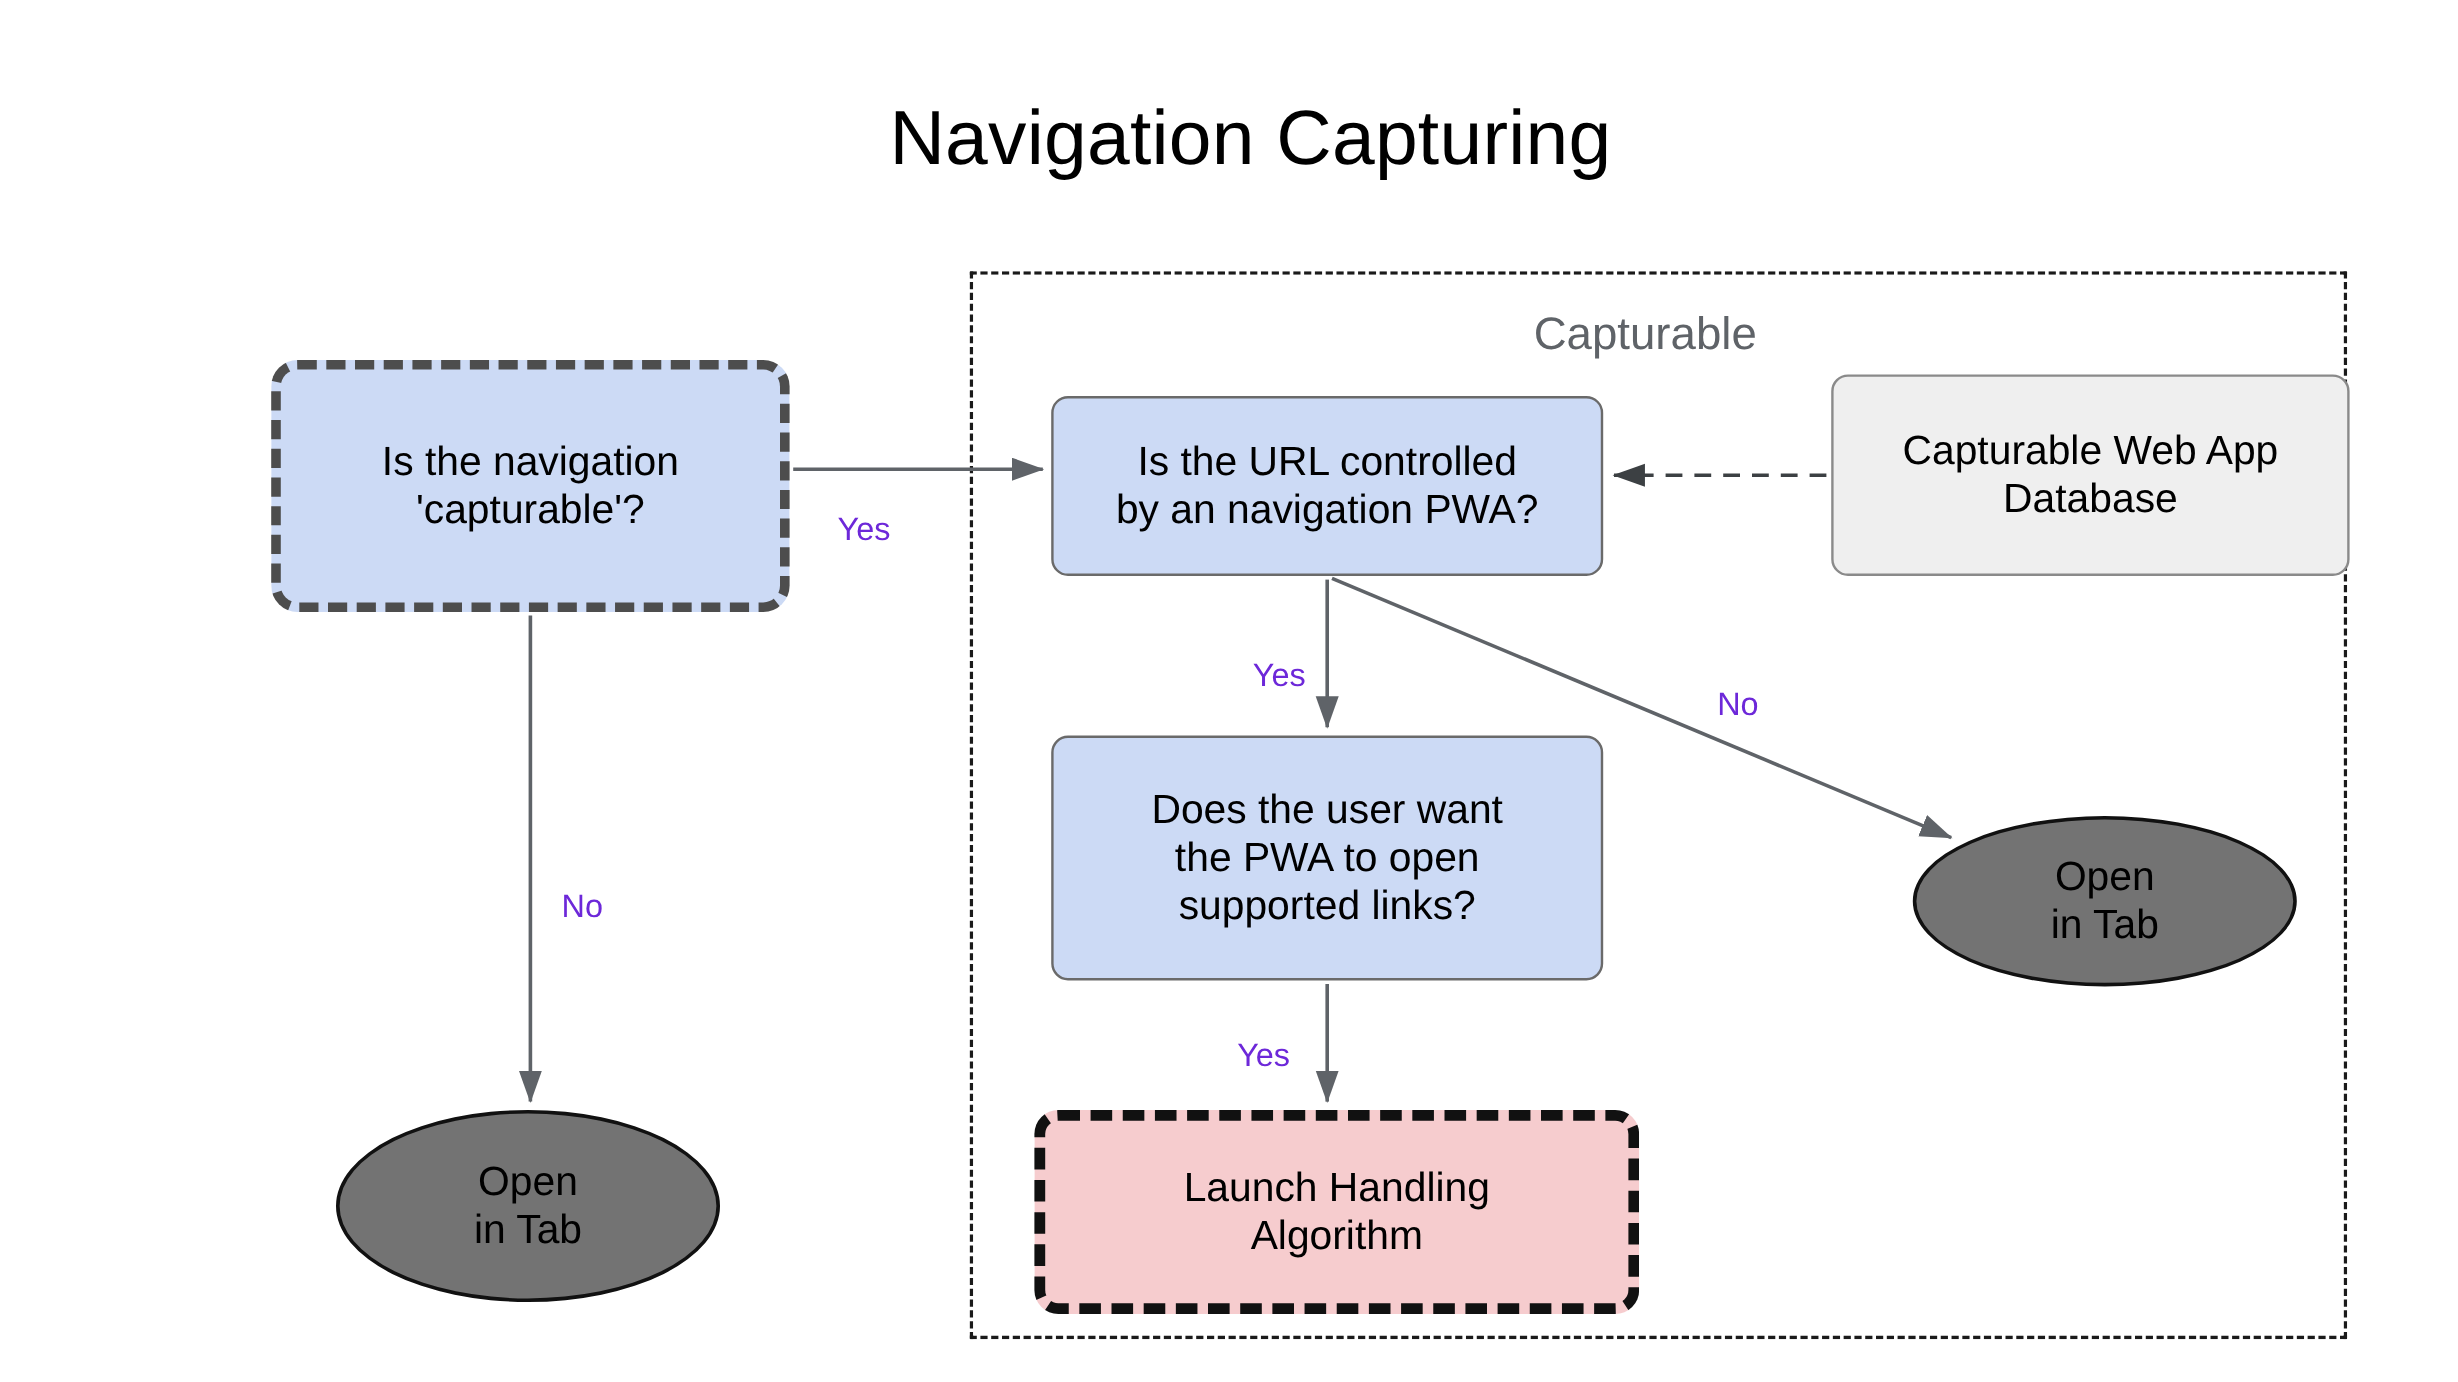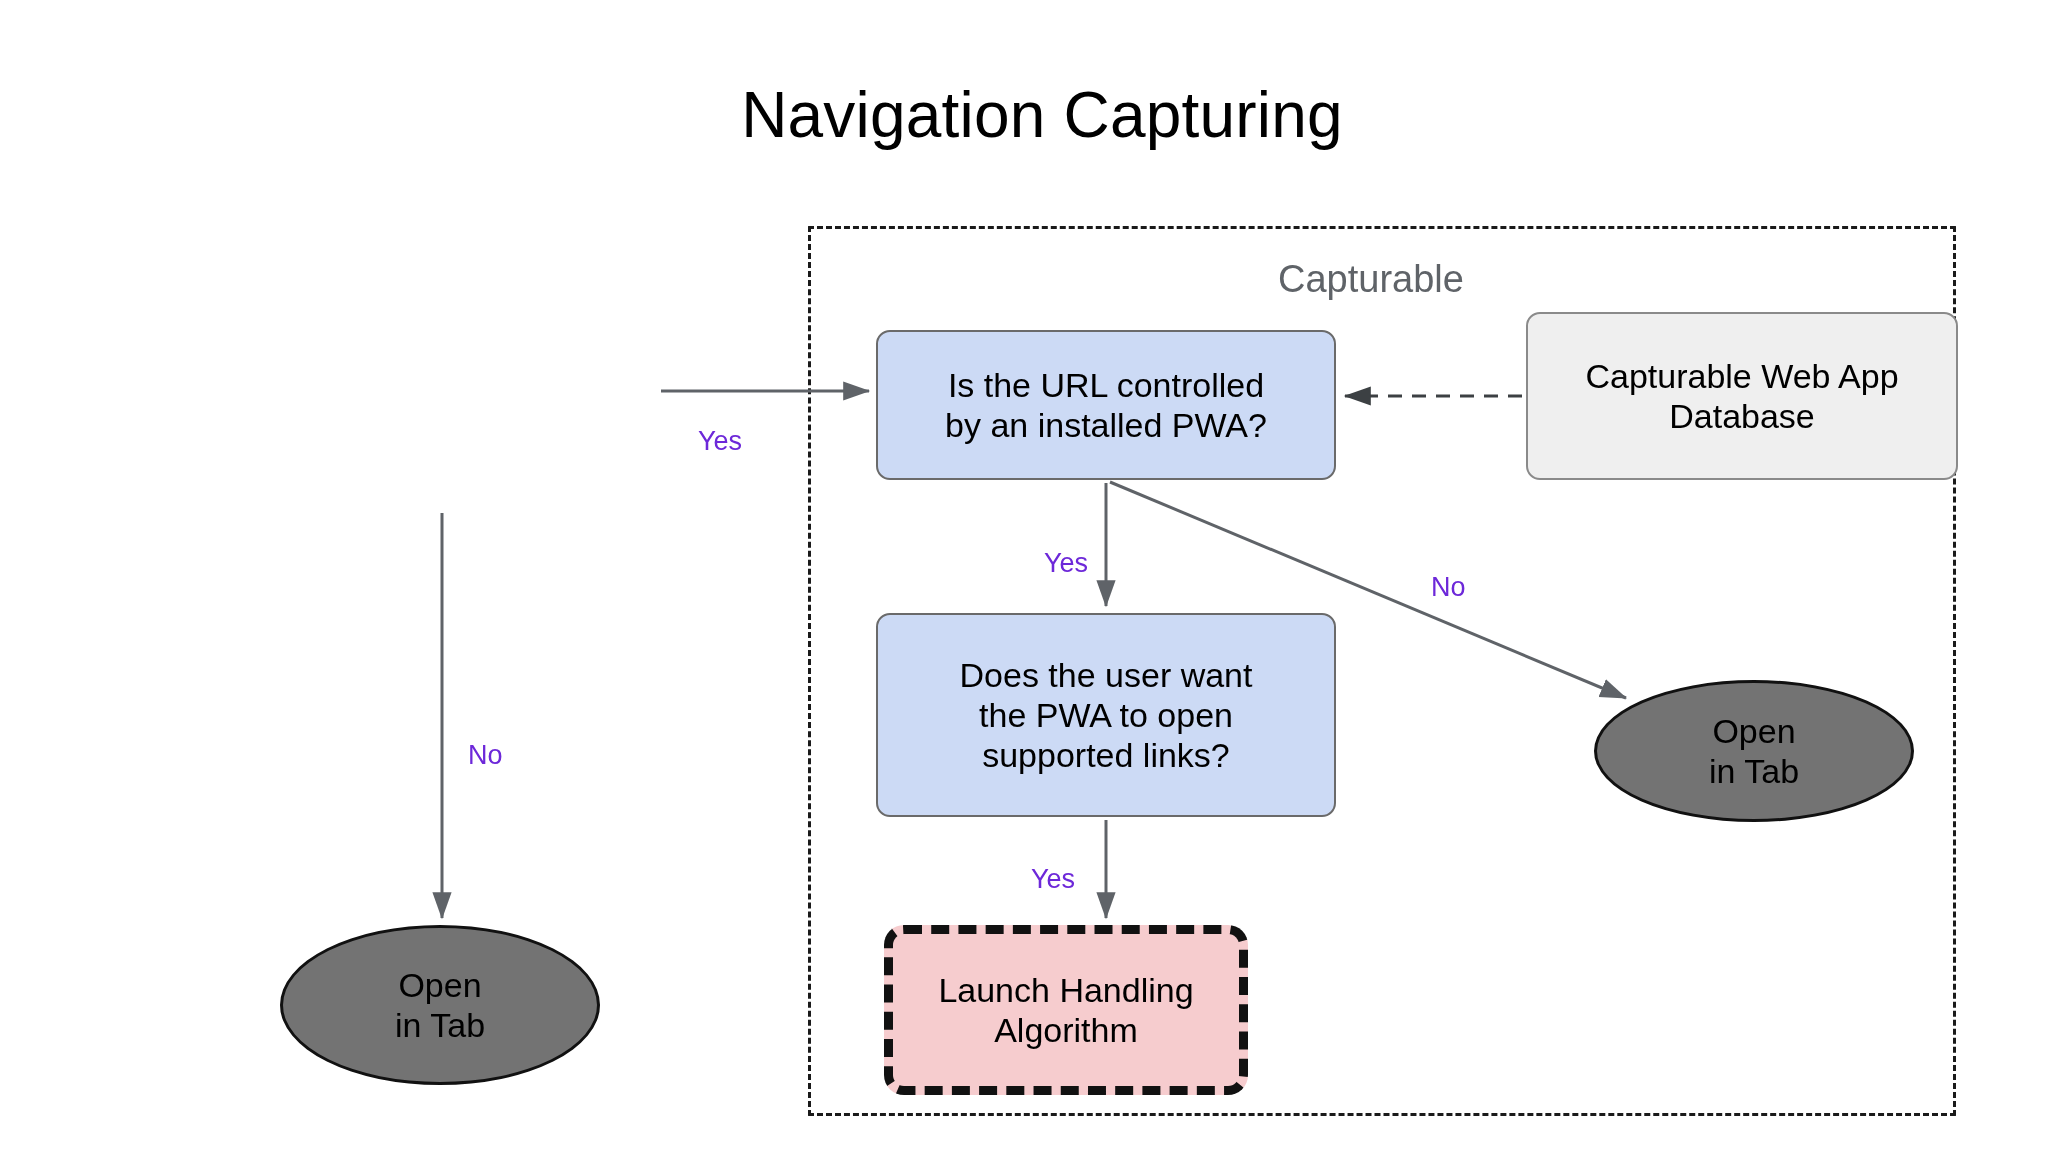--- a/index.html
+++ b/index.html
@@ -91,21 +91,21 @@
   .node-ellipse {
     background: #737373;
     border: 3px solid #111111;
     border-radius: 50%;
   }
   
   #node-capturable      { left: 208px;  top: 300px; width: 432px;  height: 210px; }
   #node-url-controlled  { left: 858px;  top: 330px; width: 460px;  height: 150px; }
   #node-db              { left: 1508px; top: 312px; width: 432px;  height: 168px; }
   #node-user-want       { left: 858px;  top: 613px; width: 460px;  height: 204px; }
-  #node-launch          { left: 866px;  top: 925px; width: 364px;  height: 170px; }
+  #node-launch          { left: 844px;  top: 925px; width: 504px;  height: 170px; }
   #node-open-tab-left   { left: 262px;  top: 925px; width: 320px;  height: 160px; }
   #node-open-tab-right  { left: 1576px; top: 680px; width: 320px;  height: 142px; }
   
   .edge-label {
     position: absolute;
     font-size: 27px;
     color: #6d28d9;
     white-space: nowrap;
   }
   #lbl-yes-1 { left: 680px;  top: 426px; }
@@ -147,23 +147,25 @@
 
     <line x1="1088" y1="483" x2="1088" y2="606" stroke="#5f6368" stroke-width="3" marker-end="url(#arrow)"></line>
 
     <line x1="1092" y1="482" x2="1608" y2="698" stroke="#5f6368" stroke-width="3" marker-end="url(#arrow)"></line>
 
     <line x1="1088" y1="820" x2="1088" y2="918" stroke="#5f6368" stroke-width="3" marker-end="url(#arrow)"></line>
 
     <line x1="1504" y1="396" x2="1327" y2="396" stroke="#3c4043" stroke-width="3" stroke-dasharray="14 10" marker-end="url(#arrow-dash)"></line>
   </svg>
 
+  <div class="node node-blue-dashed" id="node-capturable">Is the navigation
+'capturable'?</div>
 
   <div class="node node-blue" id="node-url-controlled">Is the URL controlled
-by an installed PWA?</div>
+by an navigation PWA?</div>
 
   <div class="node node-gray" id="node-db">Capturable Web App
 Database</div>
 
   <div class="node node-blue" id="node-user-want">Does the user want
 the PWA to open
 supported links?</div>
 
   <div class="node node-pink-dashed" id="node-launch">Launch Handling
 Algorithm</div>

